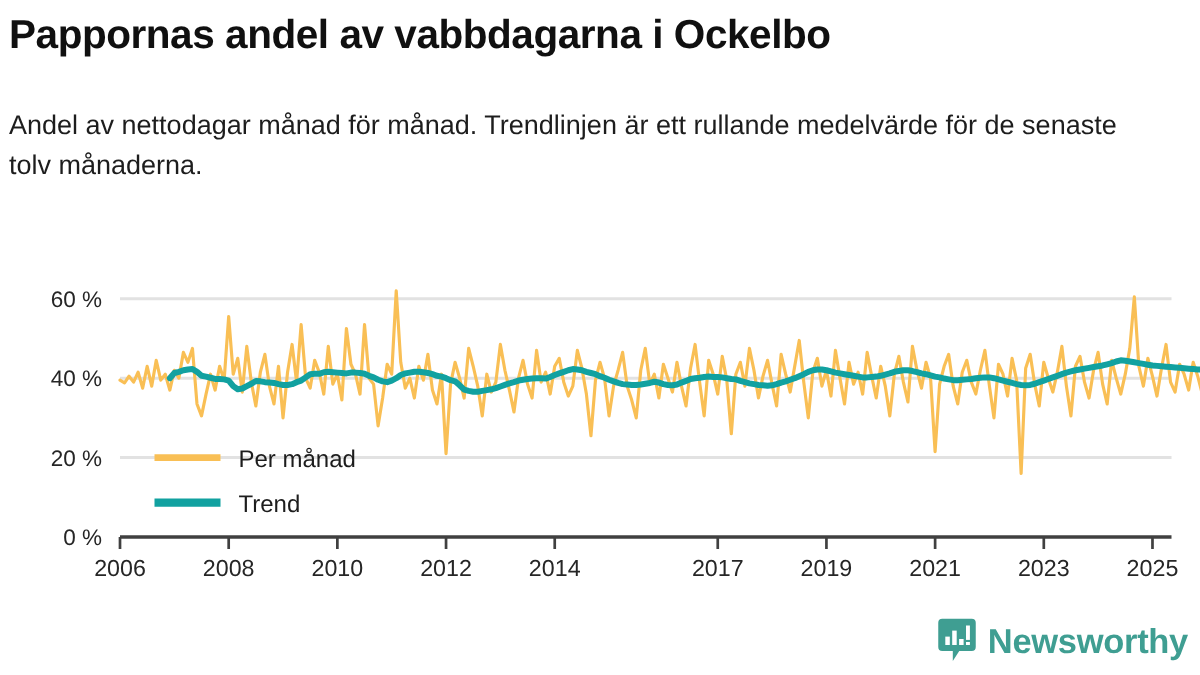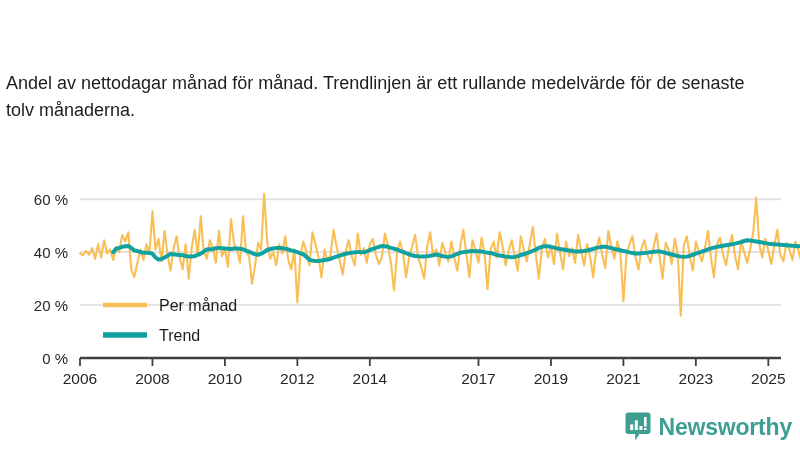--- a/index.html
+++ b/index.html
@@ -76,20 +76,21 @@
     color: #3f9e92;
     letter-spacing: -0.2px;
     line-height: 26px;
   }
 </style>
 </head>
 <body>
 
 <div id="chart-root">
 
+  <div class="title">Pappornas andel av vabbdagarna i Ockelbo</div>
   <div class="subtitle">Andel av nettodagar månad för månad. Trendlinjen är ett rullande medelvärde för de senaste tolv månaderna.</div>
 
   <svg class="plot-svg" width="800" height="400" viewBox="0 0 800 400">
     <g id="gridlines">
         <line x1="80" x2="781" y1="305.05882352941177" y2="305.05882352941177" stroke="#e2e2e2" stroke-width="2"></line>
         <line x1="80" x2="781" y1="252.11764705882354" y2="252.11764705882354" stroke="#e2e2e2" stroke-width="2"></line>
         <line x1="80" x2="781" y1="199.1764705882353" y2="199.1764705882353" stroke="#e2e2e2" stroke-width="2"></line>
       </g>
     <g id="ytick-labels">
         <text x="68" y="363.5" text-anchor="end" class="ylabel">0 %</text>

